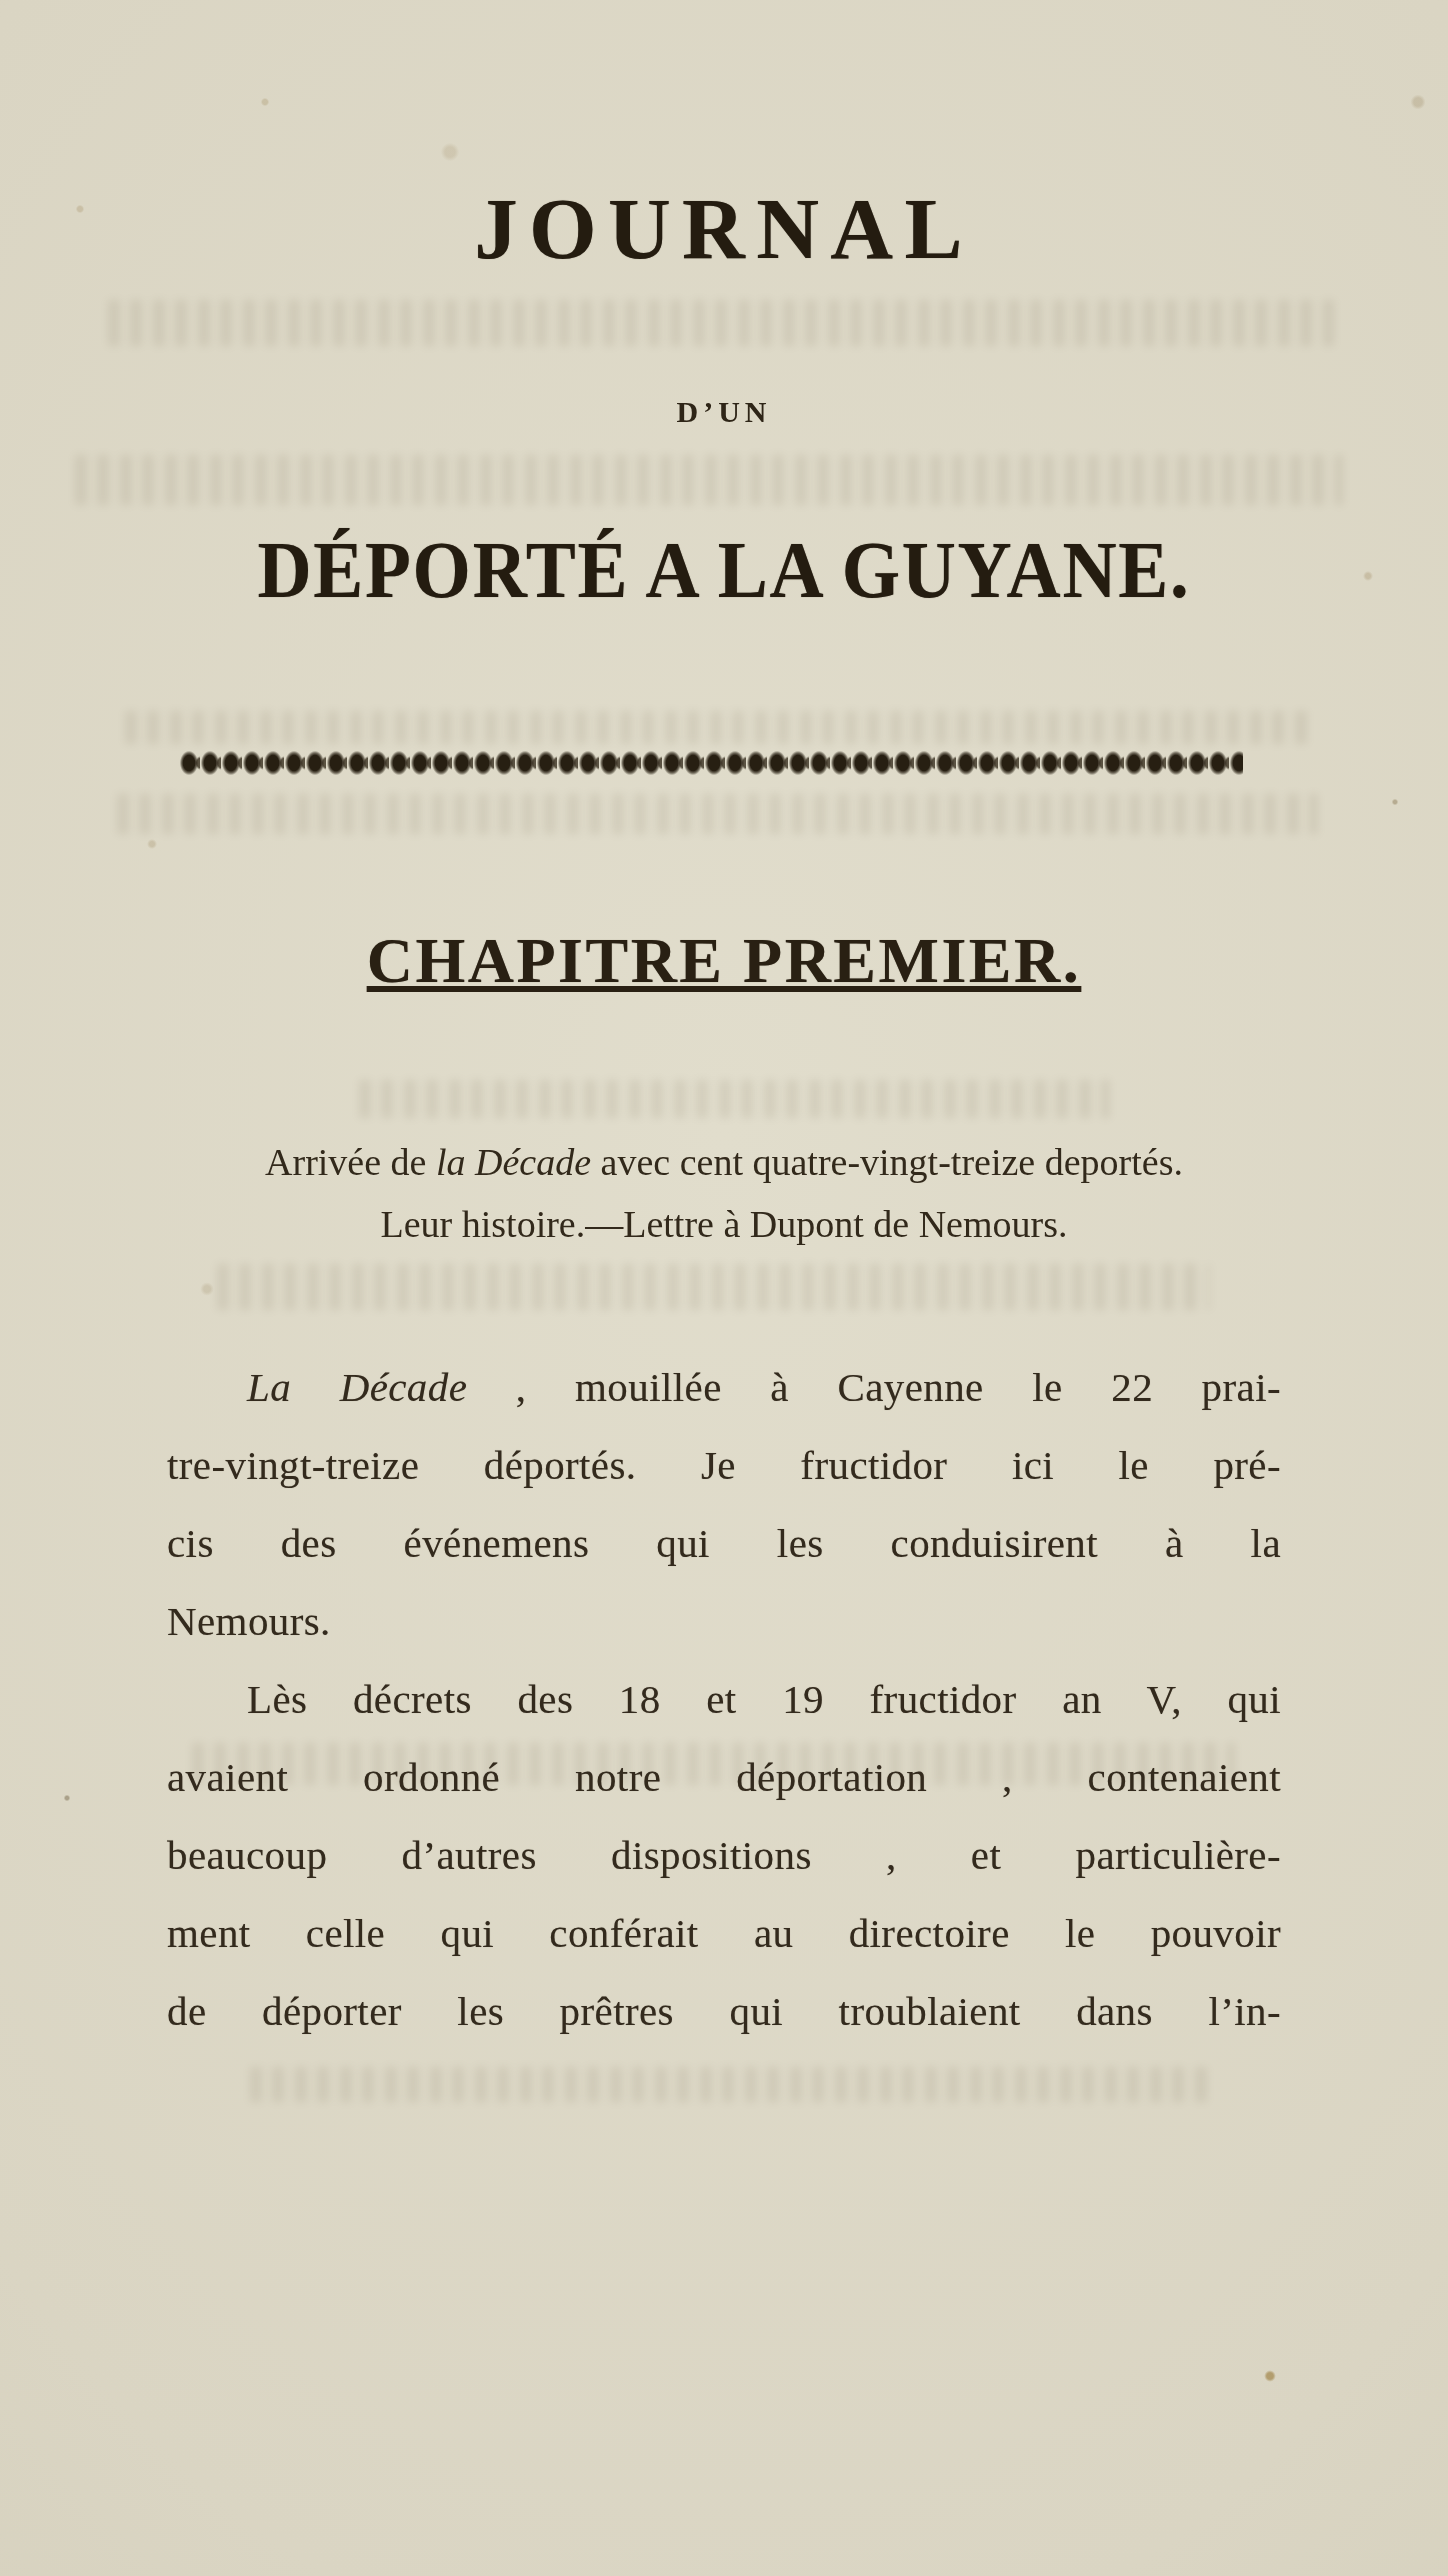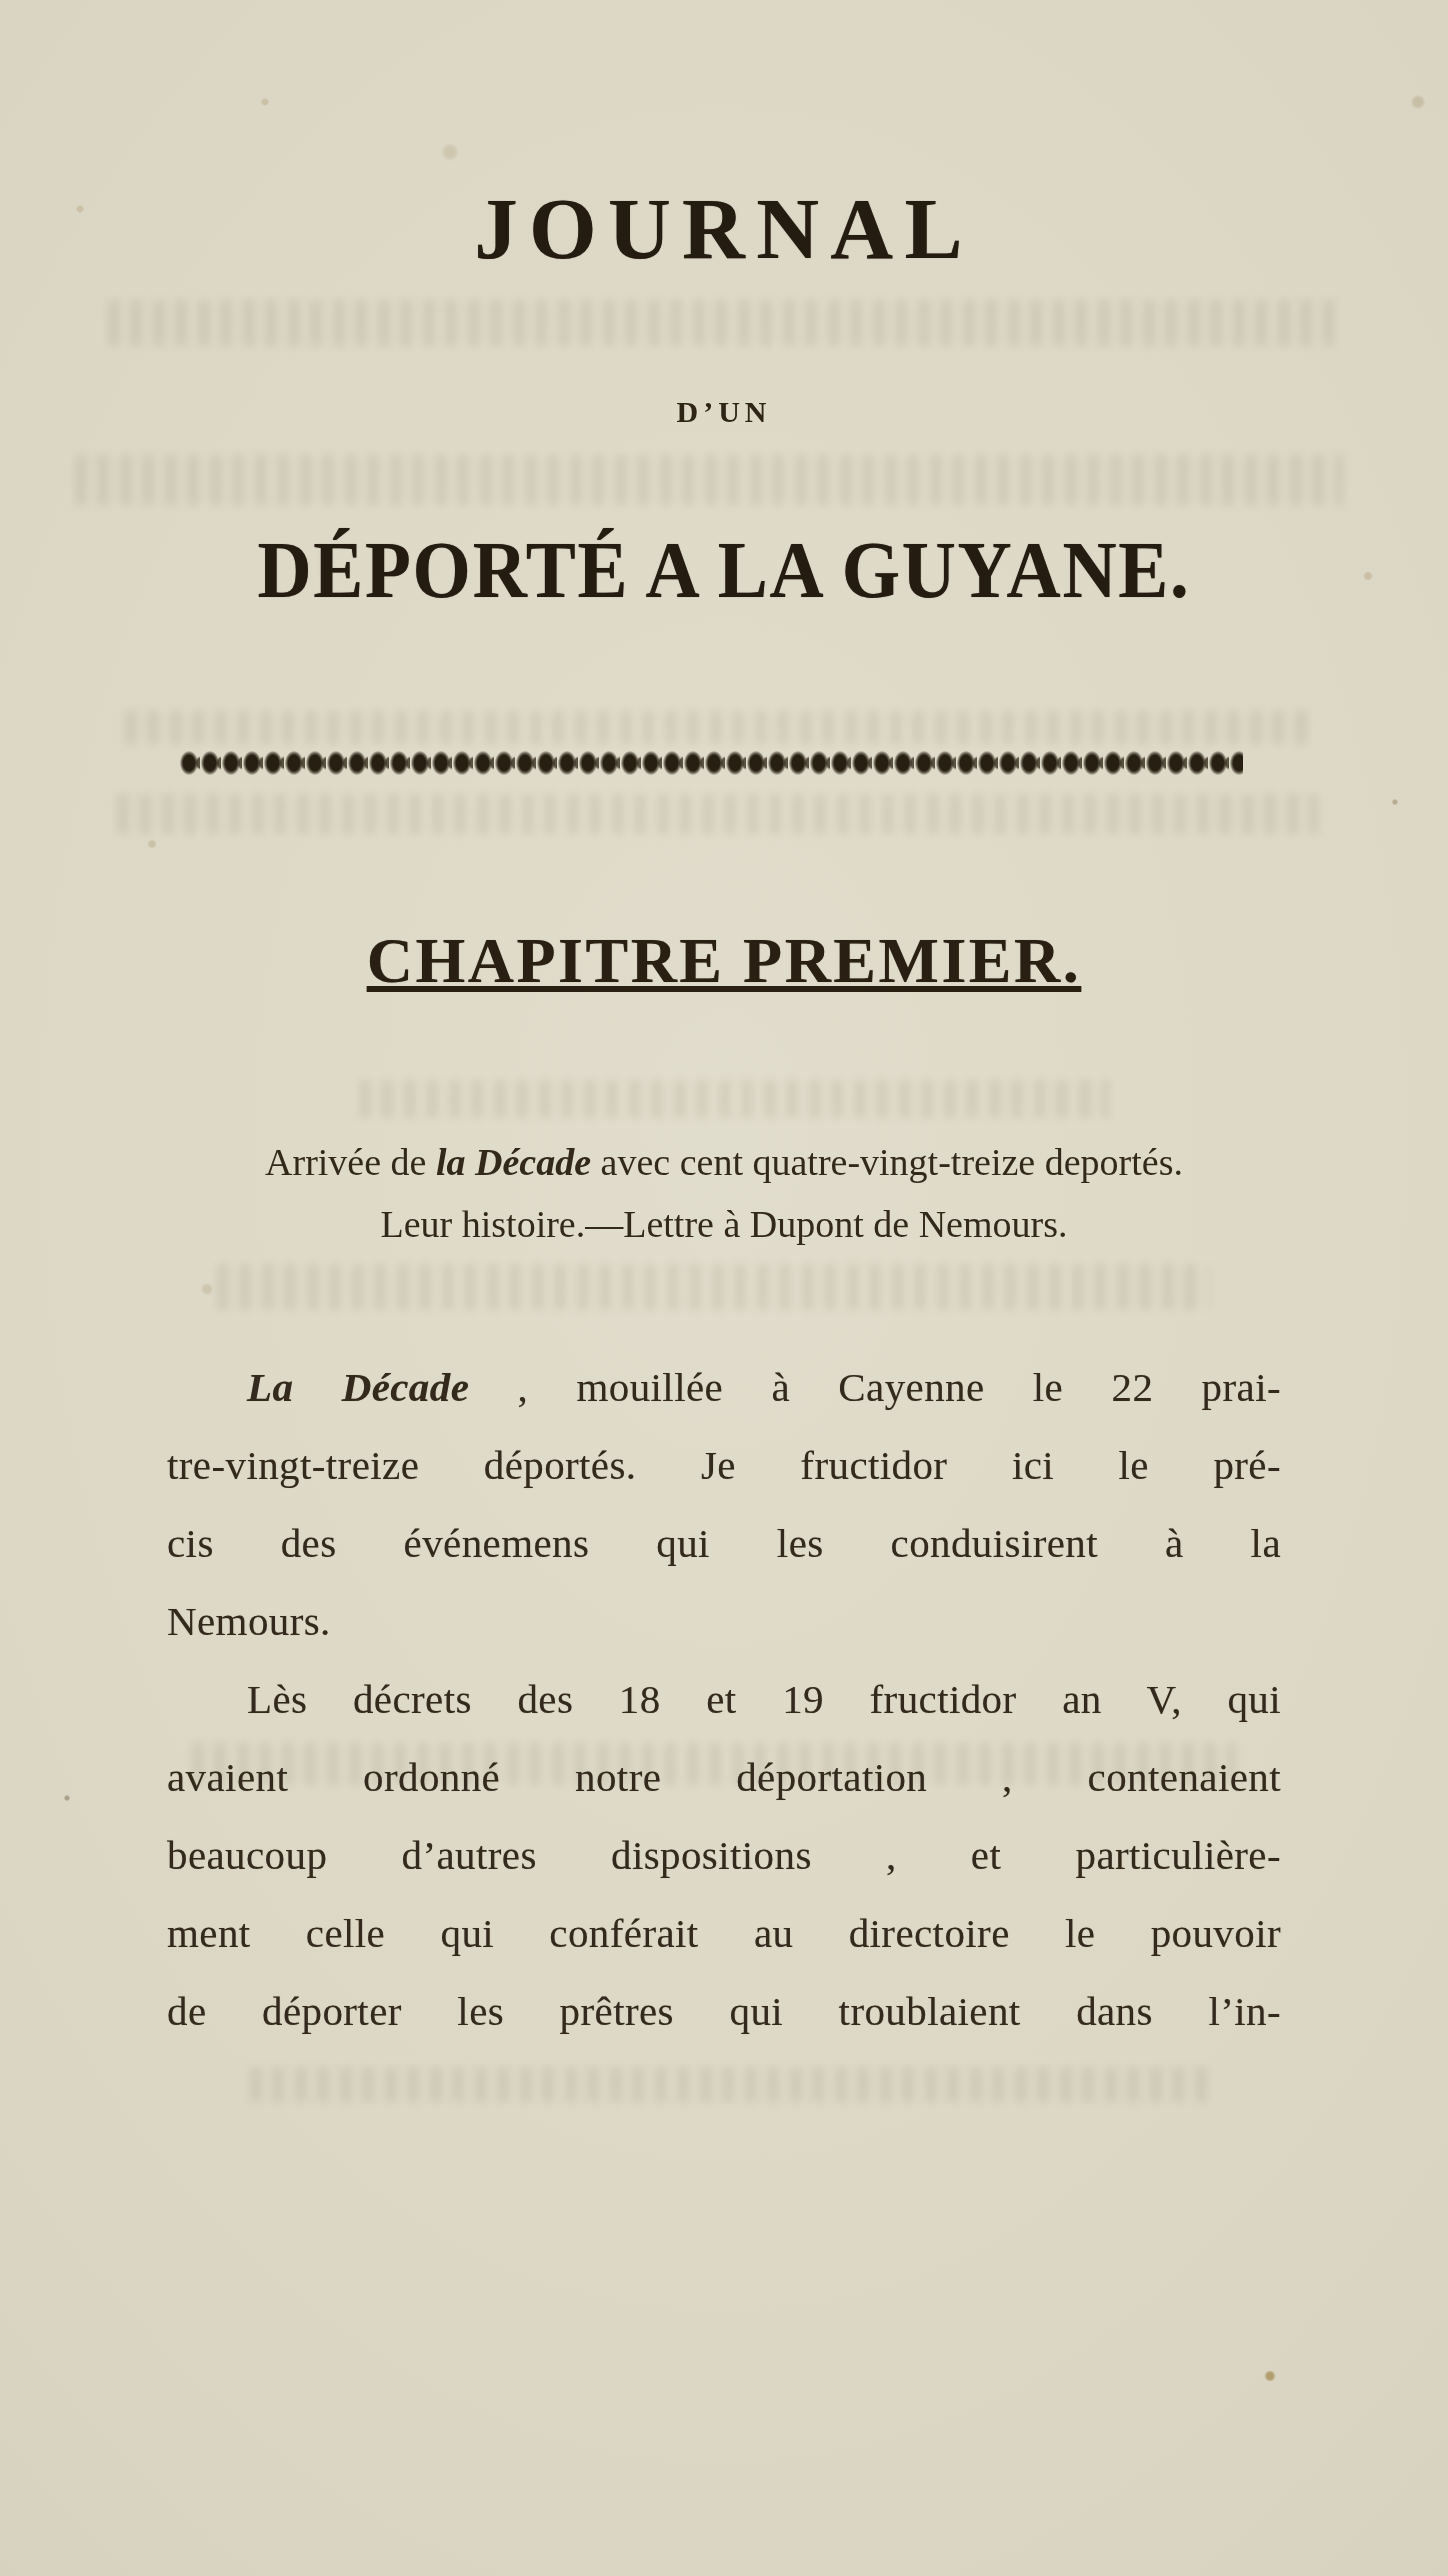--- a/index.html
+++ b/index.html
@@ -58,21 +58,21 @@
     font-size:41px;color:#332a1d;letter-spacing:0.4px;
     text-shadow:0 0 0.8px rgba(51,42,29,.35);
   }
   .body-line{
     height:78px;line-height:78px;
     text-align:justify;text-align-last:justify;
     white-space:nowrap;
   }
   .body-line.first{padding-left:80px;}
   .body-line.last{text-align-last:left;}
-  .ital{font-style:italic;font-weight:bold;}
+  .ital{font-style:italic;}
   .footer{
     position:absolute;left:167px;top:2137px;width:1114px;height:50px;
     font-size:32px;font-weight:bold;color:#342b1d;letter-spacing:1.7px;
   }
   .volume{position:absolute;left:140px;top:0;}
   .folio{position:absolute;left:913px;top:0;}
   .ghost{
     position:absolute;
     background:repeating-linear-gradient(90deg, rgba(108,96,72,.38) 0 11.7px, rgba(108,96,72,0) 11.7px 22.5px);
     filter:blur(4.2px);opacity:.30;pointer-events:none;

